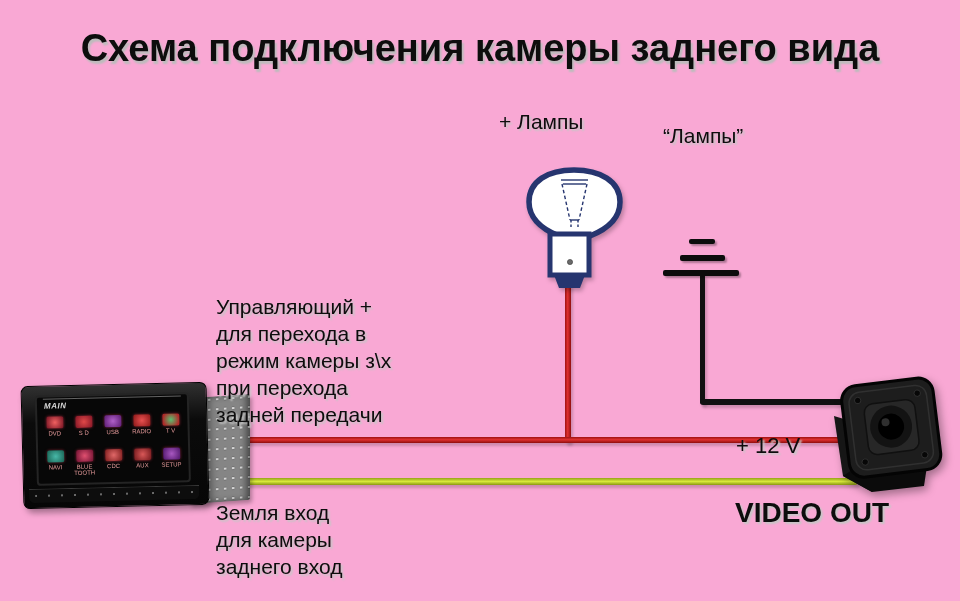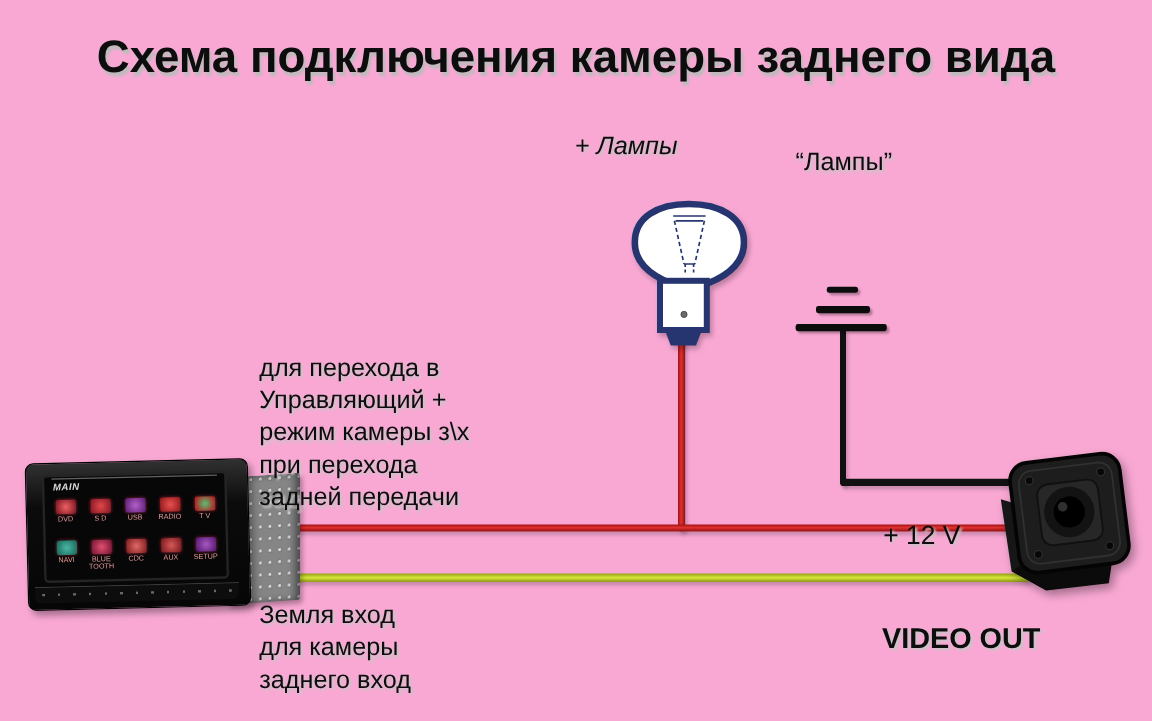--- a/index.html
+++ b/index.html
@@ -7,26 +7,26 @@
     position:relative;width:960px;height:601px;background:#f9a8d4;
     overflow:hidden;font-family:"Liberation Sans",sans-serif;color:#0d0d0d;
   }
   
   .title{
     position:absolute;top:27px;left:0;right:0;text-align:center;
     font-size:38px;font-weight:700;letter-spacing:0;
     text-shadow:2px 3px 2px #bcbcbc;
   }
   .lbl{position:absolute;font-size:21px;line-height:27px;text-shadow:2px 2px 2px #c6c6c6;}
-  .lbl-lamp{left:479px;top:106px;line-height:31px;font-style:italic;}
+  .lbl-lamp{left:499px;top:106px;line-height:31px;}
   .lbl-ground{left:663px;top:122px;}
   .lbl-control{left:216px;top:293px;}
   .lbl-videoin{left:216px;top:499px;}
   .lbl-12v{left:736px;top:432px;font-size:22px;}
-  .lbl-videoout{left:735px;top:519px;font-size:24px;font-weight:700;}
+  .lbl-videoout{left:735px;top:499px;font-size:28px;font-weight:700;}
   
   .wire{position:absolute;border-radius:3px;box-shadow:2px 3px 3px rgba(0,0,0,.18);}
   .wire-red-h{left:226px;top:437px;width:620px;height:6px;
     background:linear-gradient(180deg,#9e1212,#e03030 45%,#8f0d0d);}
   .wire-red-v{left:565px;top:283px;width:6px;height:160px;
     background:linear-gradient(90deg,#9e1212,#e03030 45%,#8f0d0d);}
   .wire-yellow-h{left:224px;top:478px;width:634px;height:7px;
     background:linear-gradient(180deg,#96a318,#d8e83a 50%,#8a9712);}
   .wire-black-v{left:700px;top:274px;width:5px;height:130px;background:#111;}
   .wire-black-h{left:700px;top:399px;width:146px;height:6px;background:#111;}
@@ -188,22 +188,22 @@
     </div>
   </div>
 
   <div class="lbl lbl-lamp">
     <div>+ Лампы</div>
   </div>
 
   <div class="lbl lbl-ground">“Лампы”</div>
 
   <div class="lbl lbl-control">
+    <div>Управляющий +</div>
     <div>для перехода в</div>
-    <div>Управляющий +</div>
     <div>режим камеры з\х</div>
     <div>при перехода</div>
     <div>задней передачи</div>
   </div>
 
   <div class="lbl lbl-videoin">
     <div>Земля вход</div>
     <div>для камеры</div>
     <div>заднего вход</div>
   </div>

